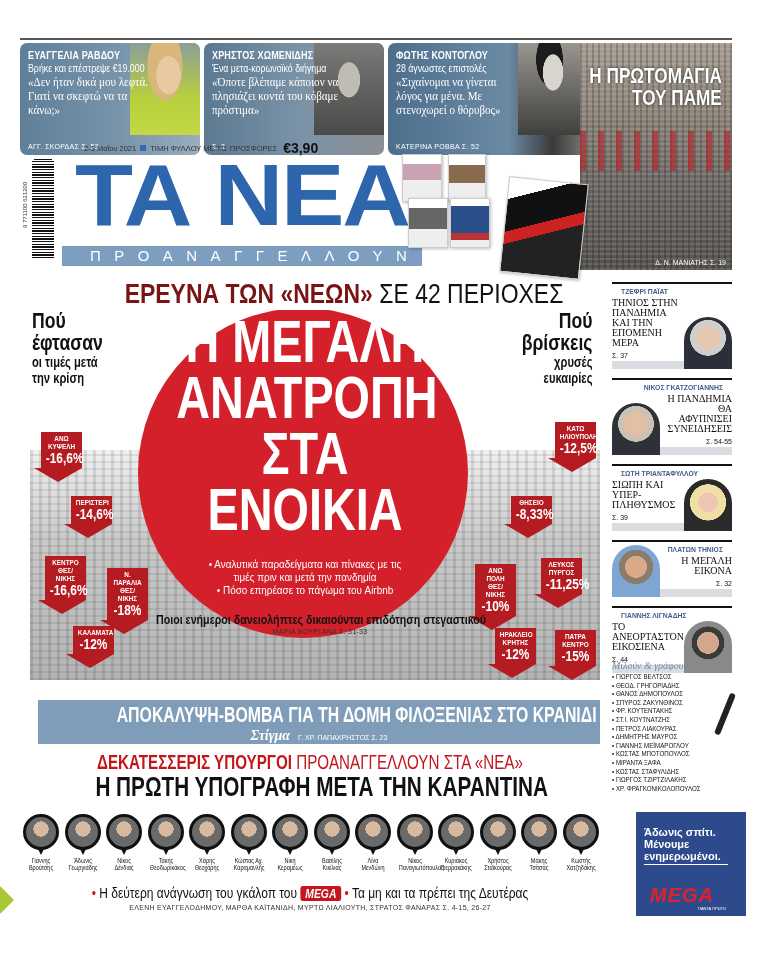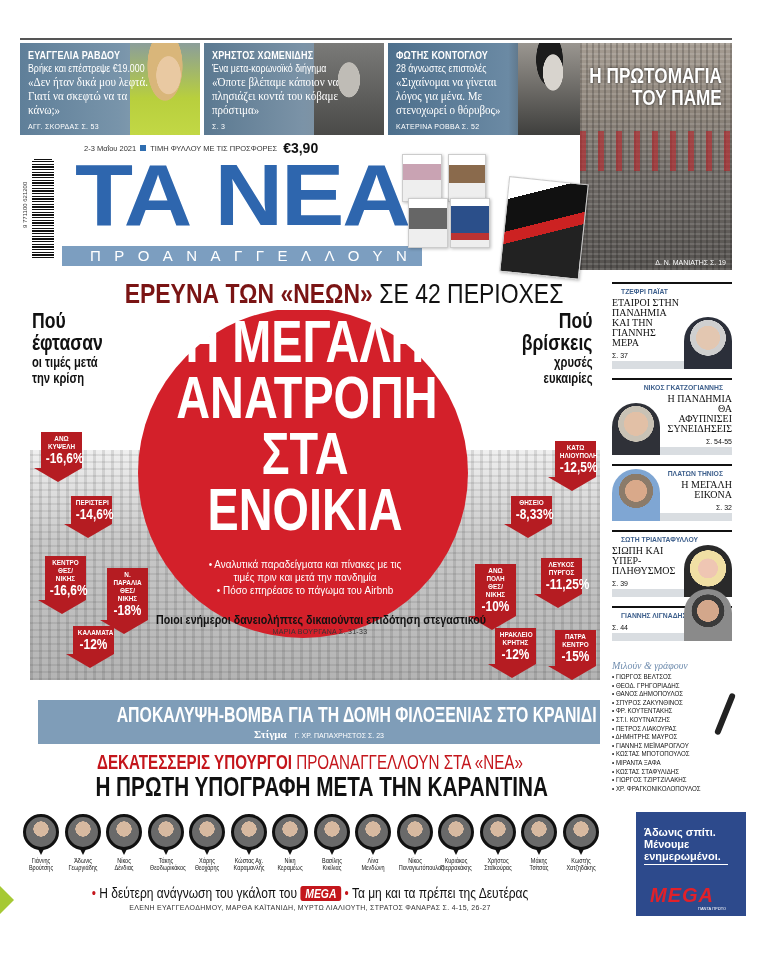--- a/index.html
+++ b/index.html
@@ -6,21 +6,21 @@
   html, body { width: 768px; height: 956px; background: #ffffff; overflow: hidden; }
   body { font-family: "Liberation Sans", "DejaVu Sans", sans-serif; color: #111; position: relative; }
 
   .page { position: absolute; left: 20px; top: 0; width: 712px; height: 956px; }
 
   
   .top-rule { position: absolute; left: 0; top: 38px; width: 712px; height: 2px; background: #555; }
 
   
   .teasers { position: absolute; top: 43px; left: 0; width: 712px; height: 92px; display: flex; gap: 4px; }
-  .teaser { position: relative; height: 92px; overflow: hidden; background: linear-gradient(90deg,#5f7f99 0%,#7894aa 55%,#9aaebc 100%); }
+  .teaser { position: relative; height: 112px; overflow: hidden; background: linear-gradient(90deg,#5f7f99 0%,#7894aa 55%,#9aaebc 100%); border-radius: 7px; }
   .teaser.t1 { width: 180px; }
   .teaser.t2 { width: 180px; background: linear-gradient(90deg,#5b7991 0%,#7b93a7 55%,#8c8f92 100%);}
   .teaser.t3 { width: 344px; background: linear-gradient(90deg,#4d6f8c 0%,#6b8aa4 35%,#3a3a3a 48%,#8c8a85 60%,#a49d93 100%); }
   .teaser .tname { position: absolute; left: 8px; top: 6px; font-family: "Liberation Sans Narrow","Liberation Sans",sans-serif; font-weight: bold; font-size: 11px; color: #fff; letter-spacing: 0.2px; transform: scaleX(0.82); transform-origin: left; white-space: nowrap;}
   .teaser .tsub { position: absolute; left: 8px; top: 19px; font-size: 11px; color: #fff; transform: scaleX(0.8); transform-origin: left; white-space: nowrap;}
   .teaser .tquote { position: absolute; left: 8px; top: 32px; font-family: "Liberation Serif","DejaVu Serif",serif; font-size: 13px; line-height: 14px; color: #fff; width: 150px; transform: scaleX(0.85); transform-origin: left; }
   .teaser .tcredit { position: absolute; left: 8px; bottom: 5px; font-size: 7px; color: #fff; letter-spacing: 0.3px; white-space: nowrap;}
   .teaser .photo { position: absolute; right: 0; top: 0; height: 92px; }
   .t1 .photo { width: 70px; background: radial-gradient(ellipse at 55% 35%, #e9c9a2 0 22%, transparent 23%), radial-gradient(ellipse at 50% 25%, #d9b67a 0 35%, transparent 36%), linear-gradient(180deg,#8b9e9a 0%, #b8cf3d 60%, #c2d845 100%); }
   .t2 .photo { width: 70px; background: radial-gradient(ellipse at 50% 40%, #bfbcb6 0 22%, transparent 23%), linear-gradient(180deg,#7a7a78 0%, #4a4a48 100%); }
@@ -78,21 +78,21 @@
   .arrow .val { font-size: 14px; line-height: 15px; display: block; transform: scaleX(0.85);}
   .arrow .tip { width: 0; height: 0; margin: 0 auto; border-left: 24px solid transparent; border-right: 24px solid transparent; border-top: 14px solid #b51c22; }
 
   .subline { position: absolute; left: 100px; top: 612px; width: 400px; text-align: center; font-family: "Liberation Sans Narrow","Liberation Sans",sans-serif; font-weight: bold; font-size: 13px; color: #111; white-space: nowrap; transform: scaleX(0.82); transform-origin: center;}
   .subcredit { position: absolute; left: 100px; top: 628px; width: 400px; text-align: center; font-size: 7px; color: #333; letter-spacing: 0.3px; }
 
   
   .bluebar { position: absolute; left: 18px; top: 700px; width: 562px; height: 44px; background: #7f9db8; }
   .bluebar .hl { position: absolute; left: 0; top: 3px; width: 100%; text-align: center; color: #fff; font-family: "Liberation Sans Narrow","Liberation Sans",sans-serif; font-weight: bold; font-size: 22px; line-height: 24px; white-space: nowrap; transform: scaleX(0.72); transform-origin: center; }
   .bluebar .cr { position: absolute; left: 0; top: 28px; width: 100%; text-align: center; color: #fff; font-size: 7px; }
-  .bluebar .cr .brand { font-family: "Liberation Serif","DejaVu Serif",serif; font-weight: bold; font-size: 11px; margin-right: 6px; }
+  .bluebar .cr .brand { font-family: "Liberation Serif","DejaVu Serif",serif; font-style: italic; font-weight: bold; font-size: 14px; margin-right: 6px; }
 
   
   .min-kicker { position: absolute; left: 0; top: 750px; width: 580px; text-align: center; white-space: nowrap; font-size: 20px; line-height: 24px; transform: scaleX(0.76); transform-origin: center; }
   .min-kicker .bold { font-weight: bold; color: #c4161c; font-family: "Liberation Sans Narrow","Liberation Sans",sans-serif; }
   .min-kicker .light { color: #c4161c; }
   .min-head { position: absolute; left: 0; top: 772px; width: 580px; text-align: center; white-space: nowrap; font-family: "Liberation Sans Narrow","Liberation Sans",sans-serif; font-weight: bold; font-size: 28px; line-height: 30px; color: #111; transform: scaleX(0.74); transform-origin: center; }
   .faces { position: absolute; left: 2px; top: 814px; width: 578px; display: flex; justify-content: space-between; }
   .face { width: 38px; text-align: center; }
   .face .ring { width: 36px; height: 36px; border-radius: 50%; border: 3px solid #111; margin: 0 auto; background: radial-gradient(circle at 50% 40%, #d7b9a0 0 32%, #6a6a6a 33% 100%); position: relative;}
   .face .ring::after { content: ""; position: absolute; left: 50%; bottom: -8px; margin-left: -3px; border-left: 3px solid transparent; border-right: 3px solid transparent; border-top: 6px solid #111; }
@@ -254,21 +254,21 @@
       <div class="tip"></div>
     </div>
     <div class="arrow" style="left:46px;top:316px;">
       <div class="box">
           <span class="lbl">ΚΑΛΑΜΑΤΑ</span>
           <span class="val">-12%</span>
         </div>
       <div class="tip"></div>
     </div>
 
-    <div class="arrow" style="left:528px;top:131px;">
+    <div class="arrow" style="left:528px;top:112px;">
       <div class="box">
           <span class="lbl">ΚΑΤΩ ΗΛΙΟΥΠΟΛΗ</span>
           <span class="val">-12,5%</span>
         </div>
       <div class="tip"></div>
     </div>
     <div class="arrow" style="left:484px;top:186px;">
       <div class="box">
           <span class="lbl">ΘΗΣΕΙΟ</span>
           <span class="val">-8,33%</span>
@@ -402,48 +402,49 @@
     <span class="dot">•</span>
     <span>Τα μη και τα πρέπει της Δευτέρας</span>
   </div>
   <div class="authors">ΕΛΕΝΗ ΕΥΑΓΓΕΛΟΔΗΜΟΥ, ΜΑΡΘΑ ΚΑΪΤΑΝΙΔΗ, ΜΥΡΤΩ ΛΙΑΛΙΟΥΤΗ, ΣΤΡΑΤΟΣ ΦΑΝΑΡΑΣ Σ. 4-15, 26-27</div>
 
   <div class="green-arrow"></div>
 
   <div class="rcol">
     <div class="rcard right-pic">
       <div class="rname">ΤΖΕΦΡΙ ΠΑΪΑΤ</div>
-      <div class="rtitle">ΕΤΑΙΡΟΙ ΣΤΗΝ ΠΑΝΔΗΜΙΑ ΚΑΙ ΤΗΝ ΓΙΑΝΝΗΣ ΜΕΡΑ</div>
+      <div class="rtitle">ΤΗΝΙΟΣ ΣΤΗΝ ΠΑΝΔΗΜΙΑ ΚΑΙ ΤΗΝ ΕΠΟΜΕΝΗ ΜΕΡΑ</div>
       <div class="rpage">Σ. 37</div>
       <div class="rfoot"></div>
       <div class="rpic" style="background:radial-gradient(circle at 50% 40%,#e3c7b1 0 30%,#cfcfcf 31% 45%,#2b2f3a 46%);"></div>
     </div>
     <div class="rcard left-pic">
       <div class="rname">ΝΙΚΟΣ ΓΚΑΤΖΟΓΙΑΝΝΗΣ</div>
       <div class="rtitle">Η ΠΑΝΔΗΜΙΑ ΘΑ ΑΦΥΠΝΙΣΕΙ ΣΥΝΕΙΔΗΣΕΙΣ</div>
       <div class="rpage">Σ. 54-55</div>
       <div class="rfoot"></div>
       <div class="rpic" style="background:radial-gradient(circle at 50% 40%,#e2c0a6 0 30%,#c9c2b5 31% 45%,#2f3138 46%);"></div>
     </div>
+    <div class="rcard right-pic">
+      <div class="rname">ΣΩΤΗ ΤΡΙΑΝΤΑΦΥΛΛΟΥ</div>
+      <div class="rtitle">ΣΙΩΠΗ ΚΑΙ ΥΠΕΡ-ΠΛΗΘΥΣΜΟΣ</div>
+      <div class="rpage">Σ. 39</div>
+      <div class="rfoot"></div>
+      <div class="rpic" style="background:radial-gradient(circle at 50% 45%,#efc6b3 0 26%,#f0dfa4 27% 48%,#2a2a2a 49%);"></div>
+    </div>
     <div class="rcard left-pic">
       <div class="rname">ΠΛΑΤΩΝ ΤΗΝΙΟΣ</div>
       <div class="rtitle">Η ΜΕΓΑΛΗ ΕΙΚΟΝΑ</div>
       <div class="rpage">Σ. 32</div>
       <div class="rfoot"></div>
       <div class="rpic" style="background:radial-gradient(circle at 50% 42%,#d9a98a 0 28%,#8b7b6a 29% 44%,#7fa6d3 45%);"></div>
     </div>
     <div class="rcard right-pic">
-      <div class="rname">ΣΩΤΗ ΤΡΙΑΝΤΑΦΥΛΛΟΥ</div>
-      <div class="rtitle">ΣΙΩΠΗ ΚΑΙ ΥΠΕΡ-ΠΛΗΘΥΣΜΟΣ</div>
-      <div class="rpage">Σ. 39</div>
-      <div class="rfoot"></div>
-      <div class="rpic" style="background:radial-gradient(circle at 50% 45%,#efc6b3 0 26%,#f0dfa4 27% 48%,#2a2a2a 49%);"></div>
-    </div>
-    <div class="rcard right-pic">
       <div class="rname">ΓΙΑΝΝΗΣ ΛΙΓΝΑΔΗΣ</div>
+      <div class="rtitle">ΤΟ ΑΝΕΟΡΤΑΣΤΟΝ ΕΙΚΟΣΙΕΝΑ</div>
       <div class="rpage">Σ. 44</div>
       <div class="rfoot"></div>
       <div class="rpic" style="background:radial-gradient(circle at 50% 42%,#d3a78b 0 28%,#3a3a3a 29% 42%,#8a8a8a 43%);"></div>
     </div>
   </div>
 
   <div class="writers">
     <div class="wh">Μιλούν &amp; γράφουν</div>
     <ul>
       <li>ΓΙΩΡΓΟΣ ΒΕΛΤΣΟΣ</li>

